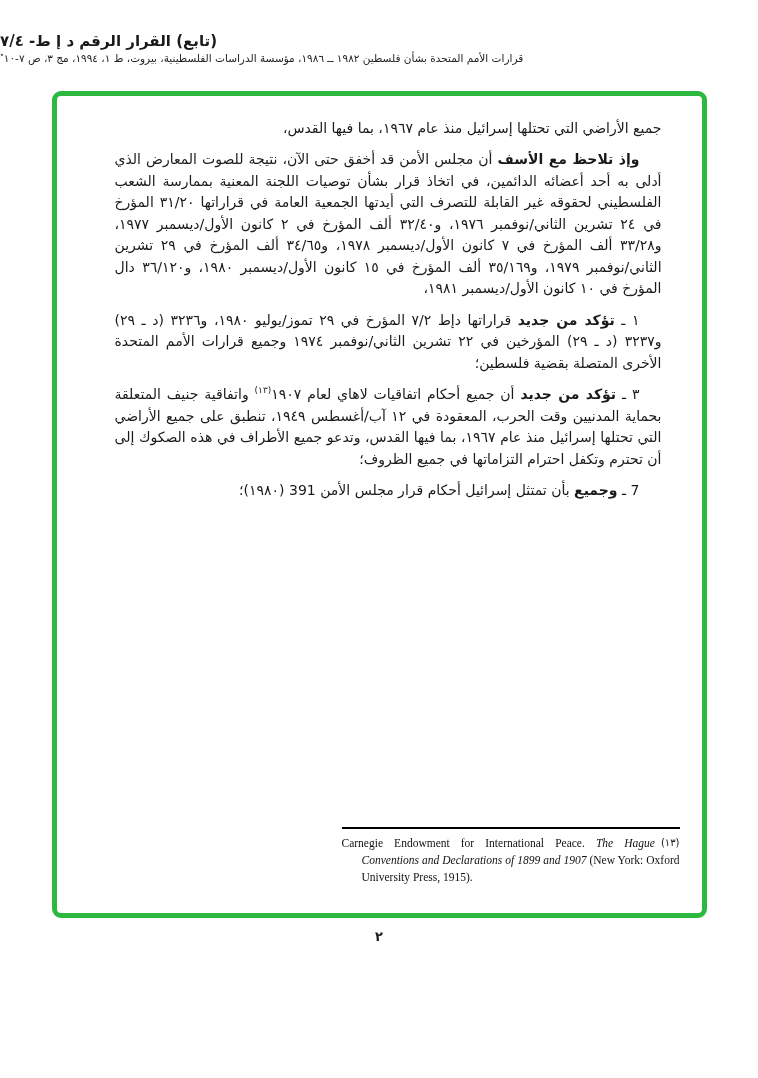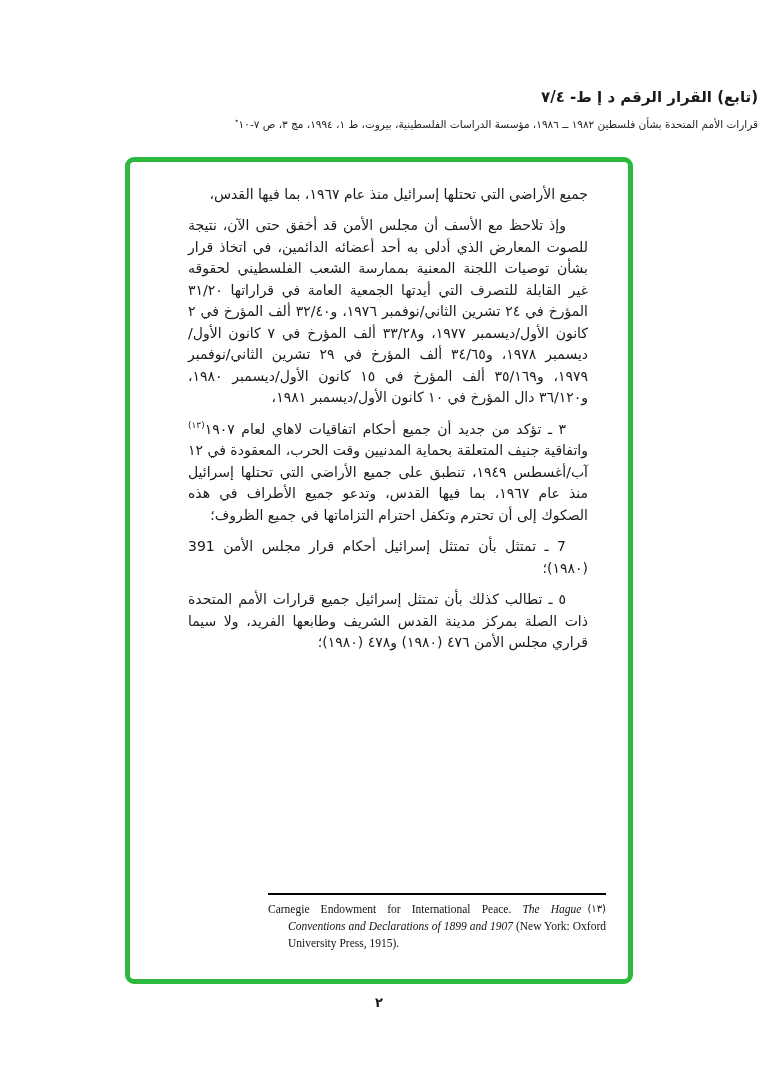--- a/index.html
+++ b/index.html
@@ -10,58 +10,58 @@
   .page {
     position: relative;
     width: 758px;
     height: 1078px;
     background: #ffffff;
     font-family: "DejaVu Sans", sans-serif;
     color: #1a1a1a;
     overflow: hidden;
   }
   .header {
-    padding-top: 88px;
-    text-align: right;
+    padding-top: 32px;
+    text-align: left;
     direction: rtl;
   }
   .title {
     font-size: 15px;
     font-weight: bold;
     letter-spacing: 0.2px;
   }
   .source {
     font-size: 10.5px;
-    margin-top: 11px;
+    margin-top: 1px;
     color: #222;
   }
   .source sup { font-size: 7px; }
   .frame {
     box-sizing: border-box;
-    width: 508px;
+    width: 655px;
     height: 827px;
     margin: 27px auto 0 auto;
     border: 5px solid #2db83f;
     border-radius: 9px;
     position: relative;
     background: #ffffff;
   }
   .body-text {
     direction: rtl;
     text-align: justify;
     font-size: 14px;
     line-height: 21.5px;
     padding: 22px 40px 0 58px;
   }
   .para {
     margin: 0 0 10px 0;
     text-indent: 22px;
   }
   .para.no-indent { text-indent: 0; }
-  .plead { font-weight: normal; }
+  .plead { font-weight: bold; }
   .pnum { font-weight: normal; }
   sup.pref { font-size: 9px; line-height: 0; }
   .footnote {
     position: absolute;
     right: 22px;
     bottom: 26px;
     width: 318px;
     direction: ltr;
     font-family: "Liberation Serif", serif;
     font-size: 11.5px;
@@ -97,27 +97,27 @@
     <div class="source"><span>قرارات الأمم المتحدة بشأن فلسطين ١٩٨٢ ــ ١٩٨٦، مؤسسة الدراسات الفلسطينية، بيروت، ط ١، ١٩٩٤، مج ٣، ص ٧-١٠</span><sup>٭</sup></div>
   </div>
 
   <div class="frame">
     <div class="body-text">
 
       <p class="para no-indent"><span class="pnum"></span> <b class="plead"></b> <span>جميع الأراضي التي تحتلها إسرائيل منذ عام ١٩٦٧، بما فيها القدس،</span><sup class="pref"></sup> <span></span></p>
 
       <p class="para"><span class="pnum"></span> <b class="plead">وإذ تلاحظ مع الأسف</b> <span>أن مجلس الأمن قد أخفق حتى الآن، نتيجة للصوت المعارض الذي أدلى به أحد أعضائه الدائمين، في اتخاذ قرار بشأن توصيات اللجنة المعنية بممارسة الشعب الفلسطيني لحقوقه غير القابلة للتصرف التي أيدتها الجمعية العامة في قراراتها ٣١/٢٠ المؤرخ في ٢٤ تشرين الثاني/نوفمبر ١٩٧٦، و٣٢/٤٠ ألف المؤرخ في ٢ كانون الأول/ديسمبر ١٩٧٧، و٣٣/٢٨ ألف المؤرخ في ٧ كانون الأول/ديسمبر ١٩٧٨، و٣٤/٦٥ ألف المؤرخ في ٢٩ تشرين الثاني/نوفمبر ١٩٧٩، و٣٥/١٦٩ ألف المؤرخ في ١٥ كانون الأول/ديسمبر ١٩٨٠، و٣٦/١٢٠ دال المؤرخ في ١٠ كانون الأول/ديسمبر ١٩٨١،</span><sup class="pref"></sup> <span></span></p>
 
+      <p class="para"><span class="pnum">١ ـ</span> <b class="plead">تؤكد من جديد</b> <span>قراراتها دإط ٧/٢ المؤرخ في ٢٩ تموز/يوليو ١٩٨٠، و٣٢٣٦ (د ـ ٢٩) و٣٢٣٧ (د ـ ٢٩) المؤرخين في ٢٢ تشرين الثاني/نوفمبر ١٩٧٤ وجميع قرارات الأمم المتحدة الأخرى المتصلة بقضية فلسطين؛</span><sup class="pref"></sup> <span></span></p>
 
 
       <p class="para"><span class="pnum">٣ ـ</span> <b class="plead">تؤكد من جديد</b> <span>أن جميع أحكام اتفاقيات لاهاي لعام ١٩٠٧</span><sup class="pref">(١٣)</sup> <span>واتفاقية جنيف المتعلقة بحماية المدنيين وقت الحرب، المعقودة في ١٢ آب/أغسطس ١٩٤٩، تنطبق على جميع الأراضي التي تحتلها إسرائيل منذ عام ١٩٦٧، بما فيها القدس، وتدعو جميع الأطراف في هذه الصكوك إلى أن تحترم وتكفل احترام التزاماتها في جميع الظروف؛</span></p>
 
-      <p class="para"><span class="pnum">7 ـ</span> <b class="plead">تمتثل</b> <span>بأن تمتثل إسرائيل أحكام قرار مجلس الأمن 391 (١٩٨٠)؛</span><sup class="pref"></sup> <span></span></p>
+      <p class="para"><span class="pnum">7 ـ</span> <b class="plead">وجميع</b> <span>بأن تمتثل إسرائيل أحكام قرار مجلس الأمن 391 (١٩٨٠)؛</span><sup class="pref"></sup> <span></span></p>
 
-      <p class="para"><span class="pnum">٥ ـ</span> <b class="plead">تطالب كذلك</b> <span>بأن تمتثل إسرائيل جميع قرارات الأمم المتحدة ذات الصلة بمركز مدينة القدس الشريف وطابعها الفريد، ولا سيما قراري مجلس الأمن ٤٧٦ (١٩٨٠) و٤٧٨ (١٩٨٠)؛</span><sup class="pref"></sup> <span></span></p>
 
     </div>
 
     <div class="footnote">
       <span class="fn-marker">(١٣)</span><span class="fn-text"><span>Carnegie Endowment for International Peace. </span><i>The Hague Conventions and Declarations of 1899 and 1907</i><span> (New York: Oxford University Press, 1915).</span></span>
     </div>
   </div>
 
   <div class="page-number">٢</div>
 

